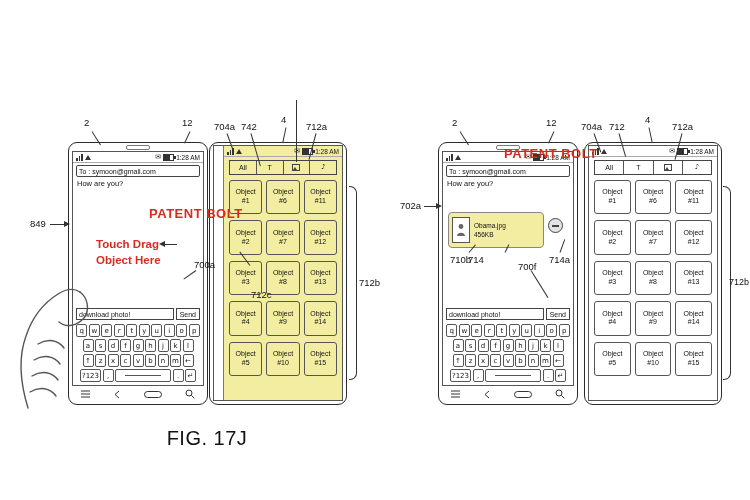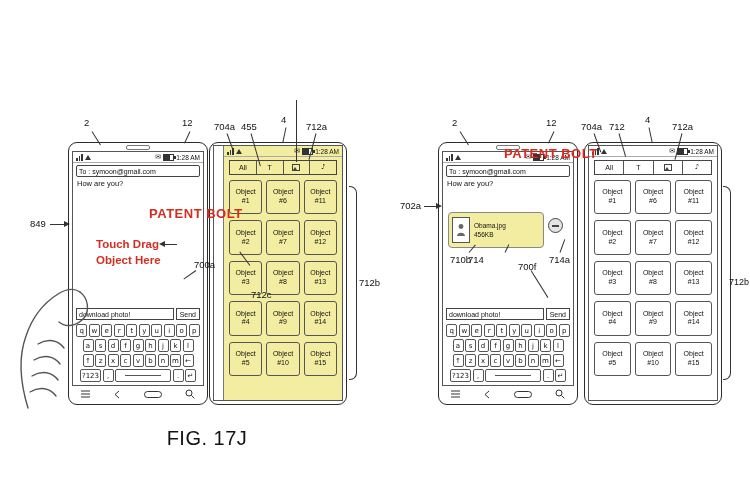--- a/index.html
+++ b/index.html
@@ -468,21 +468,21 @@
     <div>Object Here</div>
   </div>
   <div class="arrow-l" style="left:164px;top:244px;width:13px;"></div>
 
   <span class="ref" style="left:84px;top:117px;">2</span>
   <div class="ld" style="left:92px;top:131px;width:16px;transform:rotate(58deg);"></div>
   <span class="ref" style="left:182px;top:117px;">12</span>
   <div class="ld" style="left:190px;top:131px;width:13px;transform:rotate(115deg);"></div>
   <span class="ref" style="left:214px;top:121px;">704a</span>
   <div class="ld" style="left:227px;top:133px;width:20px;transform:rotate(70deg);"></div>
-  <span class="ref" style="left:241px;top:121px;">455</span>
+  <span class="ref" style="left:241px;top:121px;">742</span>
   <div class="ld" style="left:251px;top:133px;width:34px;transform:rotate(74deg);"></div>
   <span class="ref" style="left:281px;top:114px;">4</span>
   <div class="ld" style="left:286px;top:127px;width:16px;transform:rotate(102deg);"></div>
   <span class="ref" style="left:306px;top:121px;">712a</span>
   <div class="ld" style="left:316px;top:133px;width:27px;transform:rotate(105deg);"></div>
   <span class="ref" style="left:30px;top:218px;">849</span>
   <div class="arrow-r" style="left:50px;top:224px;width:15px;"></div>
   <span class="ref" style="left:194px;top:259px;">700a</span>
   <div class="ld" style="left:196px;top:270px;width:15px;transform:rotate(145deg);"></div>
   <span class="ref" style="left:251px;top:265px;margin-top:24px;">712c</span>

